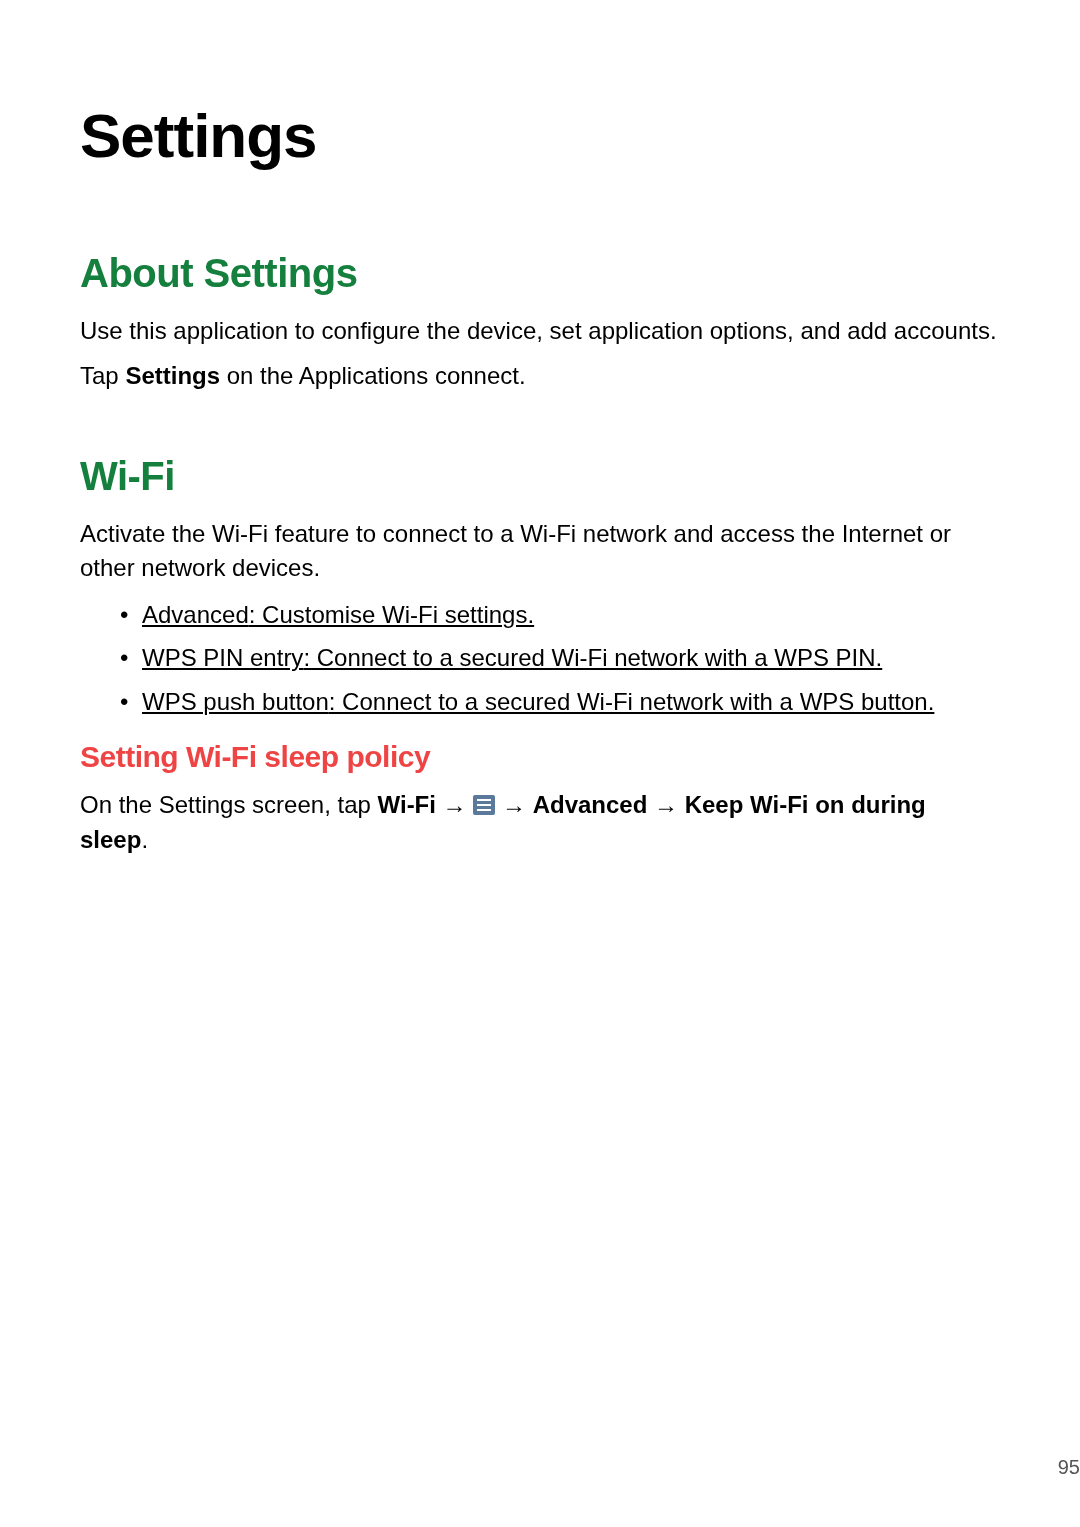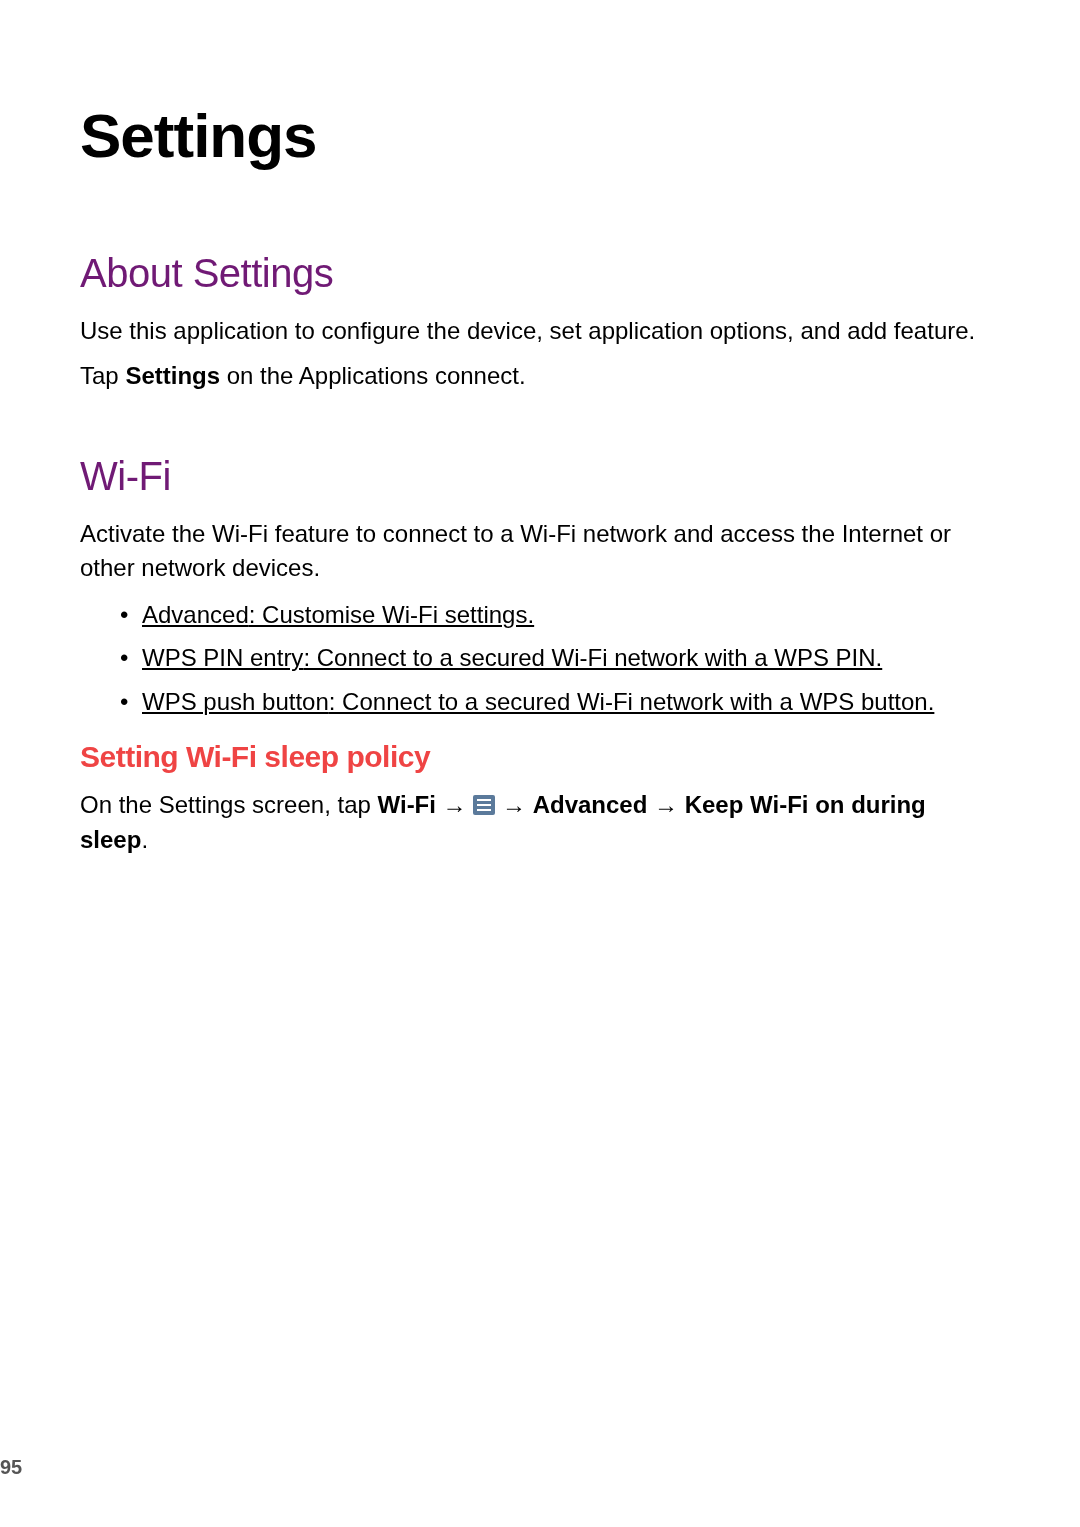--- a/index.html
+++ b/index.html
@@ -13,22 +13,22 @@
       padding: 100px 80px 0 80px;
     }
     .page-title {
       font-size: 62px;
       font-weight: 700;
       letter-spacing: -1px;
       margin-bottom: 80px;
     }
     .section-heading {
       font-size: 40px;
-      font-weight: 400;
-      color: #701a75;
+      font-weight: 700;
+      color: #15803d;
       margin-bottom: 18px;
       letter-spacing: -0.5px;
     }
     .body-text {
       font-size: 24px;
       line-height: 1.45;
       margin-bottom: 10px;
     }
     .body-text .bold { font-weight: 700; }
     .section-gap { margin-bottom: 60px; }
@@ -78,34 +78,33 @@
       color: #ef4444;
       margin-bottom: 14px;
       letter-spacing: -0.5px;
     }
     .arrow { font-size: 24px; }
     .page-number {
       position: absolute;
       bottom: 48px;
       left: 0;
       right: 0;
-      text-align: left;
+      text-align: right;
       font-size: 20px;
       color: #555;
-      font-weight: bold;
     }
   </style>
 </head>
 <body>
 
 <h1 class="page-title">Settings</h1>
 
 <div class="section-gap">
   <h2 class="section-heading">About Settings</h2>
-  <p class="body-text">Use this application to configure the device, set application options, and add feature.</p>
+  <p class="body-text">Use this application to configure the device, set application options, and add accounts.</p>
   <p class="body-text">
     <span>Tap </span><span class="bold">Settings</span><span> on the Applications connect.</span>
   </p>
 </div>
 
 <div class="section-gap">
   <h2 class="section-heading">Wi-Fi</h2>
   <p class="body-text">Activate the Wi-Fi feature to connect to a Wi-Fi network and access the Internet or other network devices.</p>
   <ul class="bullet-list">
     <li>

